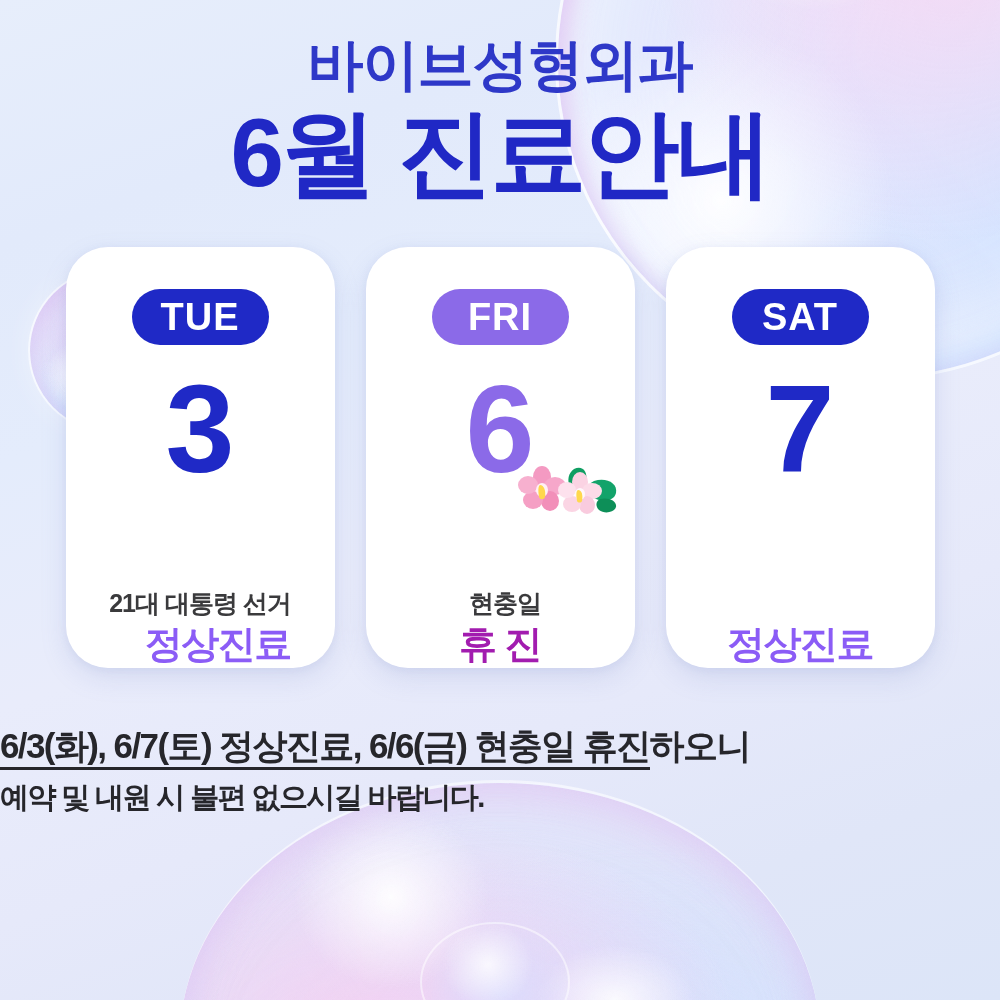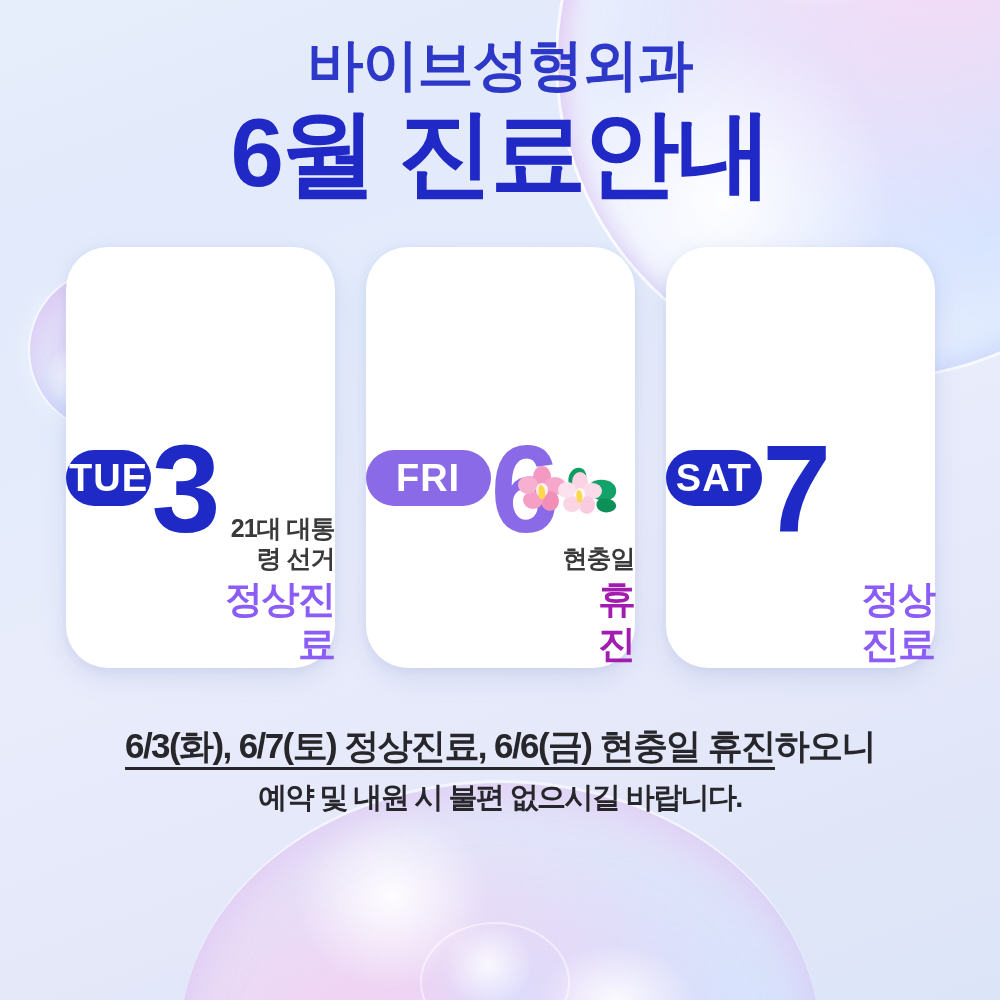--- a/index.html
+++ b/index.html
@@ -124,21 +124,21 @@
     margin-top:43px;
   }
   .card {
     position:relative;
     width:269px; height:421px;
     background:#ffffff;
     border-radius:42px;
     box-shadow:0 10px 26px rgba(120,140,200,0.18),
                0 2px 8px rgba(120,140,200,0.10);
     display:flex;
-    flex-direction:row;
+    flex-direction:column;
     align-items:center;
     padding-top:42px;
   }
 
   .day-badge {
     display:flex; align-items:center; justify-content:center;
     width:137px; height:56px;
     border-radius:30px;
     color:#ffffff;
     font-size:38px;
@@ -183,21 +183,20 @@
   
   .flower-deco {
     position:absolute;
     left:150px; top:200px;
     width:108px; height:78px;
   }
 
   
   #footer {
     position:relative; z-index:5;
-    text-align:center;
     margin-top:55px;
     color:#26262b;
   }
   #footer-line1 {
     font-size:35px;
     font-weight:800;
     letter-spacing:-1.6px;
     line-height:1.32;
     white-space:nowrap;
   }

